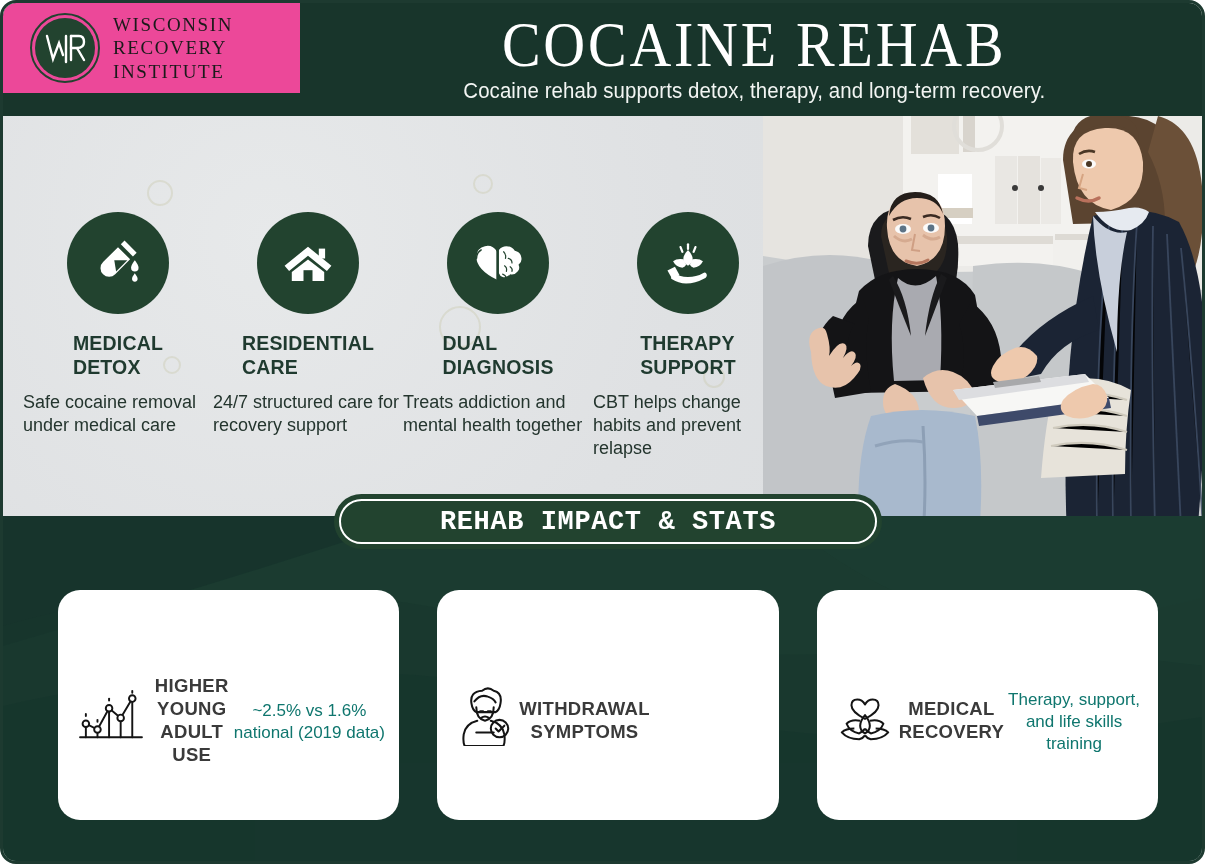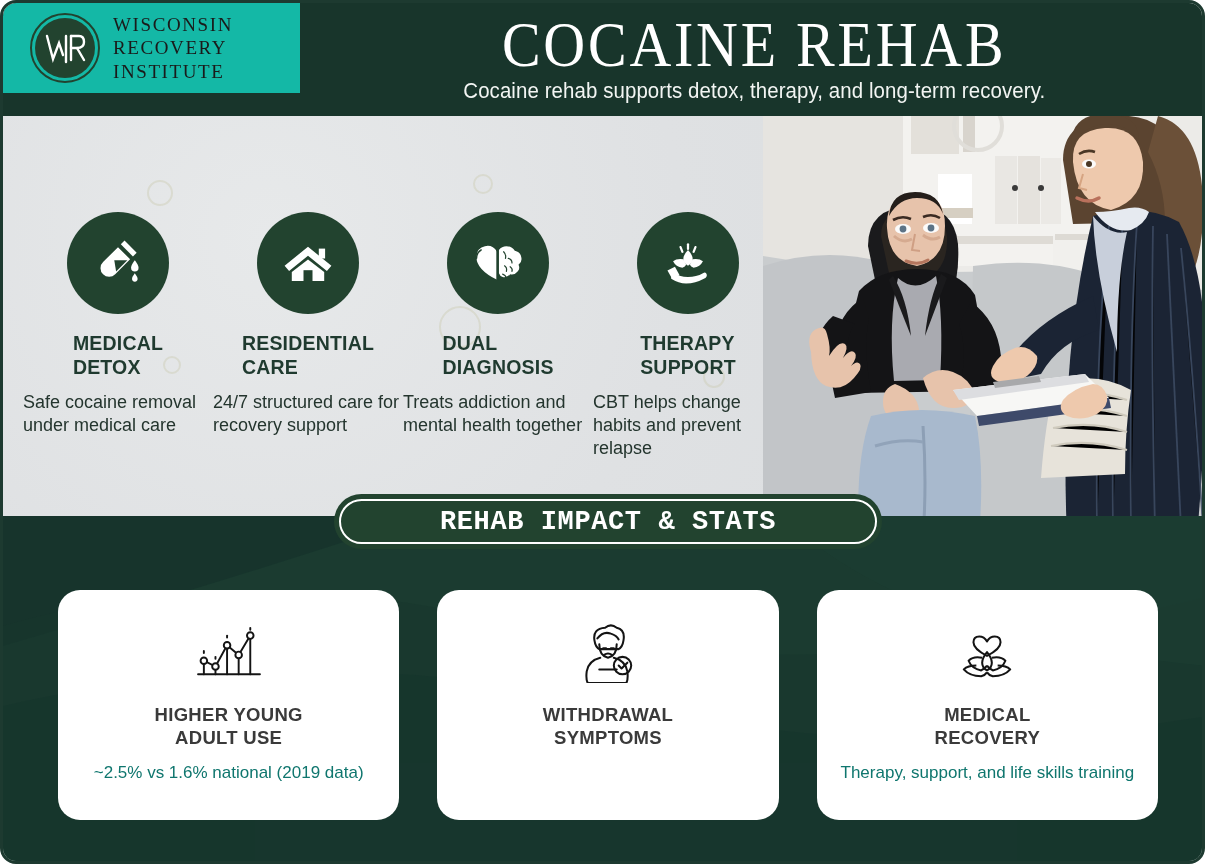--- a/index.html
+++ b/index.html
@@ -30,21 +30,21 @@
     background: #18352b;
     border-top-left-radius: 13px;
     border-top-right-radius: 13px;
     overflow: hidden;
   }
   .logo-band {
     position: absolute;
     left: 0; top: 0;
     width: 297px;
     height: 90px;
-    background: #14b8a6;
+    background: #ec4899;
     display: flex;
     align-items: center;
     gap: 12px;
     padding-left: 26px;
     box-sizing: border-box;
     border-top-left-radius: 13px;
   }
   .logo-mark {
     width: 72px; height: 72px;
     flex: 0 0 72px;
@@ -208,21 +208,21 @@
     display: flex;
     gap: 38px;
     z-index: 4;
   }
   .stat-card {
     flex: 1 1 0;
     background: #ffffff;
     border-radius: 22px;
     height: 230px;
     display: flex;
-    flex-direction: column;
+    flex-direction: row;
     align-items: center;
     padding: 22px 14px 0 14px;
     box-sizing: border-box;
     text-align: center;
   }
   .stat-icon {
     height: 82px;
     display: flex;
     align-items: center;
     justify-content: center;

